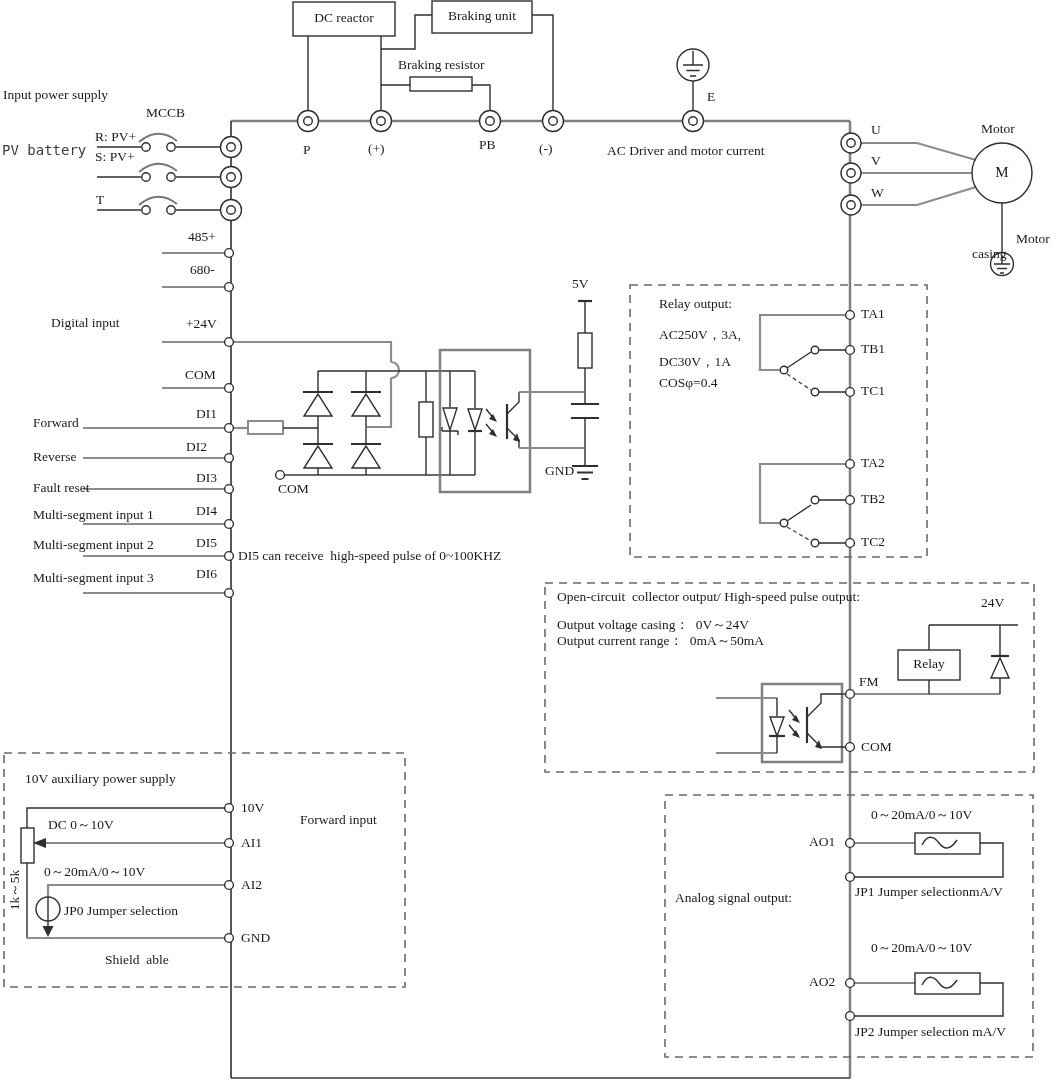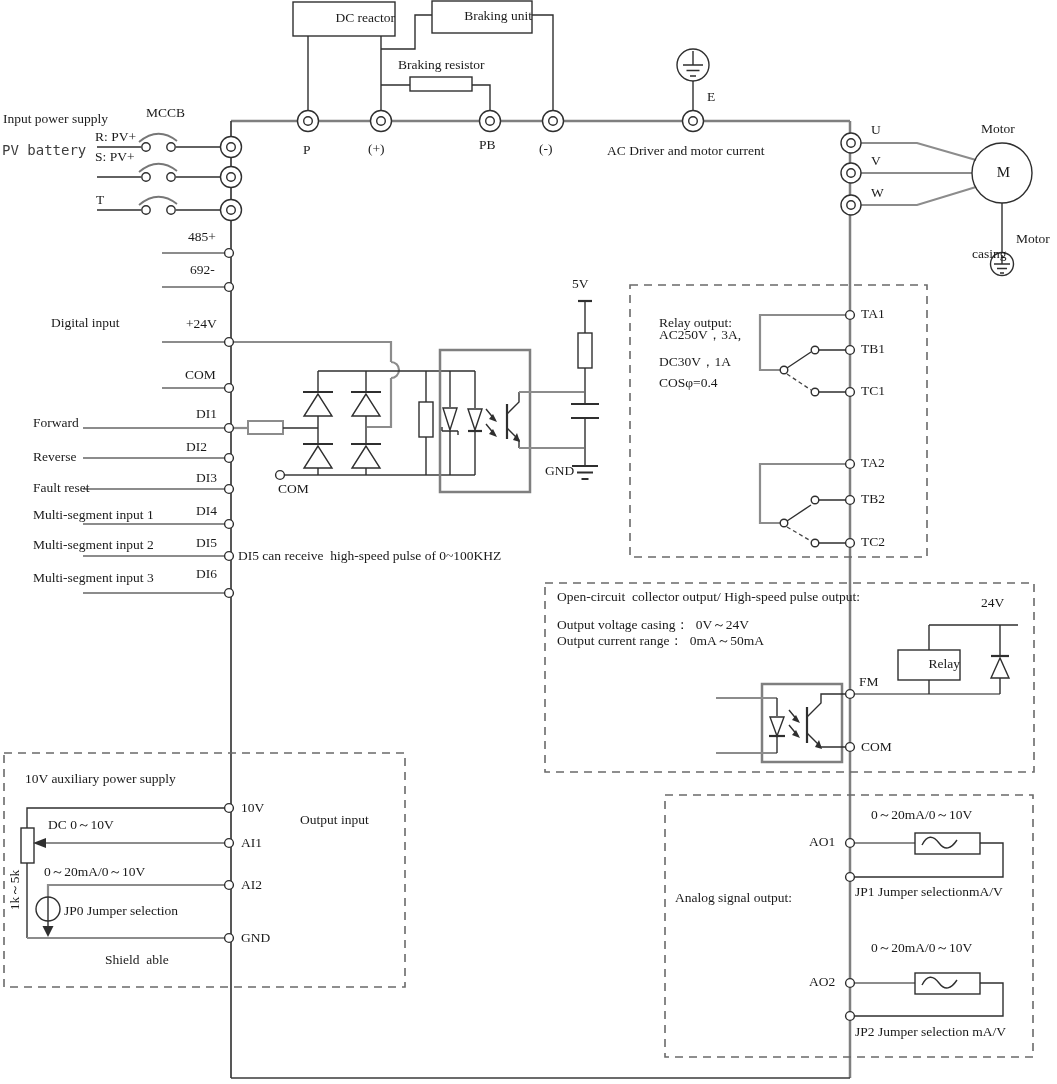--- a/index.html
+++ b/index.html
@@ -6,21 +6,21 @@
   #stage {
     position:relative; width:1057px; height:1084px; background:#fff;
     font-family:"Liberation Serif", serif; color:#1a1a1a; overflow:hidden;
   }
   #wires { position:absolute; left:0; top:0; }
   .lbl {
     position:absolute; font-size:13.5px; line-height:14px;
     color:#1a1a1a; white-space:pre;
   }
   .mono { font-family:"DejaVu Sans Mono", monospace; font-size:14px; color:#3d3d3d; }
-  .ctr { text-align:right; }
+  .ctr { text-align:center; }
   .big { font-size:15px; }
   .vert { transform:rotate(-90deg); }
   
   .bus  { stroke:#7f7f7f; stroke-width:2.5; fill:none; }
   .wire { stroke:#8c8c8c; stroke-width:2.2; fill:none; }
   .blk  { stroke:#2f2f2f; stroke-width:1.4; fill:none; }
   .blk2 { stroke:#2f2f2f; stroke-width:2.2; fill:none; }
   .thin { stroke:#3a3a3a; stroke-width:1.7; fill:none; }
   .term { fill:#ffffff; stroke:#2f2f2f; stroke-width:1.4; }
   .dash { stroke:#6a6a6a; stroke-width:1.6; fill:none; stroke-dasharray:8 6; }
@@ -289,21 +289,21 @@
   <g>
     <path class="wire" d="M855,983 H915"></path>
     <rect class="blk" x="915" y="973" width="65" height="21"></rect>
     <path class="blk" d="M922,985 C927,975 933,975 939,983 C945,991 951,989 957,980" stroke-width="1.3"></path>
     <path class="blk" d="M980,983 H1003 V1016 H855"></path>
     <circle class="term" cx="850" cy="983" r="4.4"></circle>
     <circle class="term" cx="850" cy="1016" r="4.4"></circle>
   </g>
 </svg>
 
-<div class="lbl" style="left:3px;top:112px">Input power supply</div>
+<div class="lbl" style="left:3px;top:88px">Input power supply</div>
 <div class="lbl mono" style="left:2px;top:143px">PV battery</div>
 <div class="lbl" style="left:146px;top:106px">MCCB</div>
 <div class="lbl" style="left:95px;top:130px">R: PV+</div>
 <div class="lbl" style="left:95px;top:150px">S: PV+</div>
 <div class="lbl" style="left:96px;top:193px">T</div>
 
 <div class="lbl ctr" style="left:293px;top:11px;width:102px">DC reactor</div>
 <div class="lbl ctr" style="left:432px;top:9px;width:100px">Braking unit</div>
 <div class="lbl" style="left:398px;top:58px">Braking resistor</div>
 <div class="lbl" style="left:303px;top:143px">P</div>
@@ -315,21 +315,21 @@
 
 <div class="lbl" style="left:871px;top:123px">U</div>
 <div class="lbl" style="left:871px;top:154px">V</div>
 <div class="lbl" style="left:871px;top:186px">W</div>
 <div class="lbl" style="left:981px;top:122px">Motor</div>
 <div class="lbl big ctr" style="left:994px;top:165px;width:16px">M</div>
 <div class="lbl" style="left:1016px;top:232px">Motor</div>
 <div class="lbl" style="left:972px;top:247px">casing</div>
 
 <div class="lbl" style="left:188px;top:230px">485+</div>
-<div class="lbl" style="left:190px;top:263px">692-</div>
+<div class="lbl" style="left:190px;top:263px">680-</div>
 <div class="lbl" style="left:51px;top:316px">Digital input</div>
 <div class="lbl" style="left:186px;top:317px">+24V</div>
 <div class="lbl" style="left:185px;top:368px">COM</div>
 
 <div class="lbl" style="left:33px;top:416px">Forward</div>
 <div class="lbl" style="left:196px;top:407px">DI1</div>
 <div class="lbl" style="left:33px;top:450px">Reverse</div>
 <div class="lbl" style="left:186px;top:440px">DI2</div>
 <div class="lbl" style="left:33px;top:481px">Fault reset</div>
 <div class="lbl" style="left:196px;top:471px">DI3</div>
@@ -338,41 +338,41 @@
 <div class="lbl" style="left:33px;top:538px">Multi-segment input 2</div>
 <div class="lbl" style="left:196px;top:536px">DI5</div>
 <div class="lbl" style="left:33px;top:571px">Multi-segment input 3</div>
 <div class="lbl" style="left:196px;top:567px">DI6</div>
 <div class="lbl" style="left:238px;top:549px">DI5 can receive  high-speed pulse of 0~100KHZ</div>
 
 <div class="lbl" style="left:278px;top:482px">COM</div>
 <div class="lbl" style="left:572px;top:277px">5V</div>
 <div class="lbl" style="left:545px;top:464px">GND</div>
 
-<div class="lbl" style="left:659px;top:316px">Relay output:</div>
+<div class="lbl" style="left:659px;top:297px">Relay output:</div>
 <div class="lbl" style="left:659px;top:328px">AC250V，3A,</div>
 <div class="lbl" style="left:659px;top:355px">DC30V，1A</div>
 <div class="lbl" style="left:659px;top:376px">COSφ=0.4</div>
 <div class="lbl" style="left:861px;top:307px">TA1</div>
 <div class="lbl" style="left:861px;top:342px">TB1</div>
 <div class="lbl" style="left:861px;top:384px">TC1</div>
 <div class="lbl" style="left:861px;top:456px">TA2</div>
 <div class="lbl" style="left:861px;top:492px">TB2</div>
 <div class="lbl" style="left:861px;top:535px">TC2</div>
 
 <div class="lbl" style="left:557px;top:590px">Open-circuit  collector output/ High-speed pulse output:</div>
 <div class="lbl" style="left:557px;top:618px">Output voltage casing：  0V～24V</div>
 <div class="lbl" style="left:557px;top:634px">Output current range：  0mA～50mA</div>
 <div class="lbl" style="left:981px;top:596px">24V</div>
 <div class="lbl ctr" style="left:898px;top:657px;width:62px">Relay</div>
 <div class="lbl" style="left:859px;top:675px">FM</div>
 <div class="lbl" style="left:861px;top:740px">COM</div>
 
 <div class="lbl" style="left:25px;top:772px">10V auxiliary power supply</div>
-<div class="lbl" style="left:300px;top:813px">Output input</div>
+<div class="lbl" style="left:300px;top:813px">Forward input</div>
 <div class="lbl" style="left:241px;top:801px">10V</div>
 <div class="lbl" style="left:48px;top:818px">DC 0～10V</div>
 <div class="lbl" style="left:241px;top:836px">AI1</div>
 <div class="lbl" style="left:44px;top:865px">0～20mA/0～10V</div>
 <div class="lbl" style="left:241px;top:878px">AI2</div>
 <div class="lbl" style="left:64px;top:904px">JP0 Jumper selection</div>
 <div class="lbl" style="left:241px;top:931px">GND</div>
 <div class="lbl" style="left:105px;top:953px">Shield  able</div>
 <div class="lbl vert" style="left:-11px;top:883px;width:52px;text-align:center">1k～5k</div>
 

